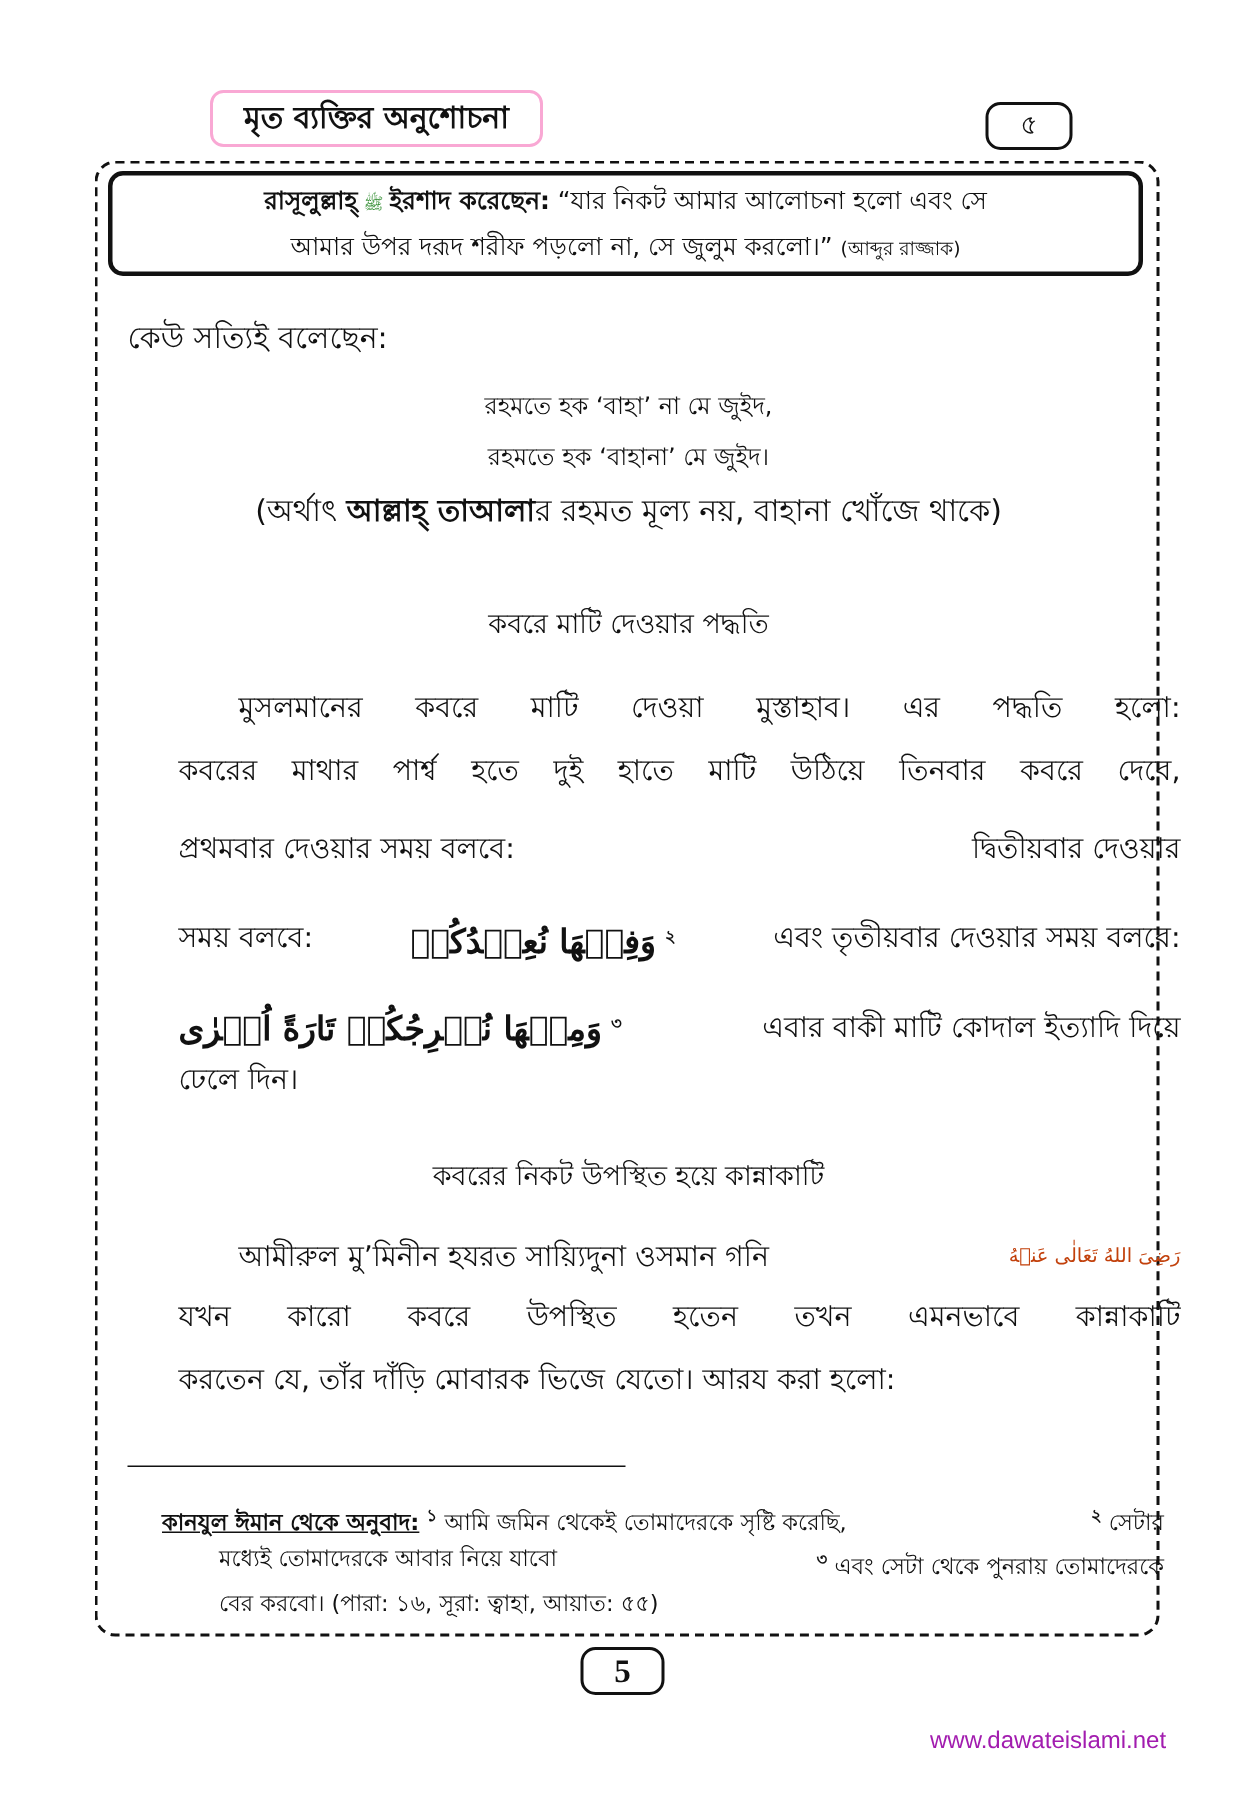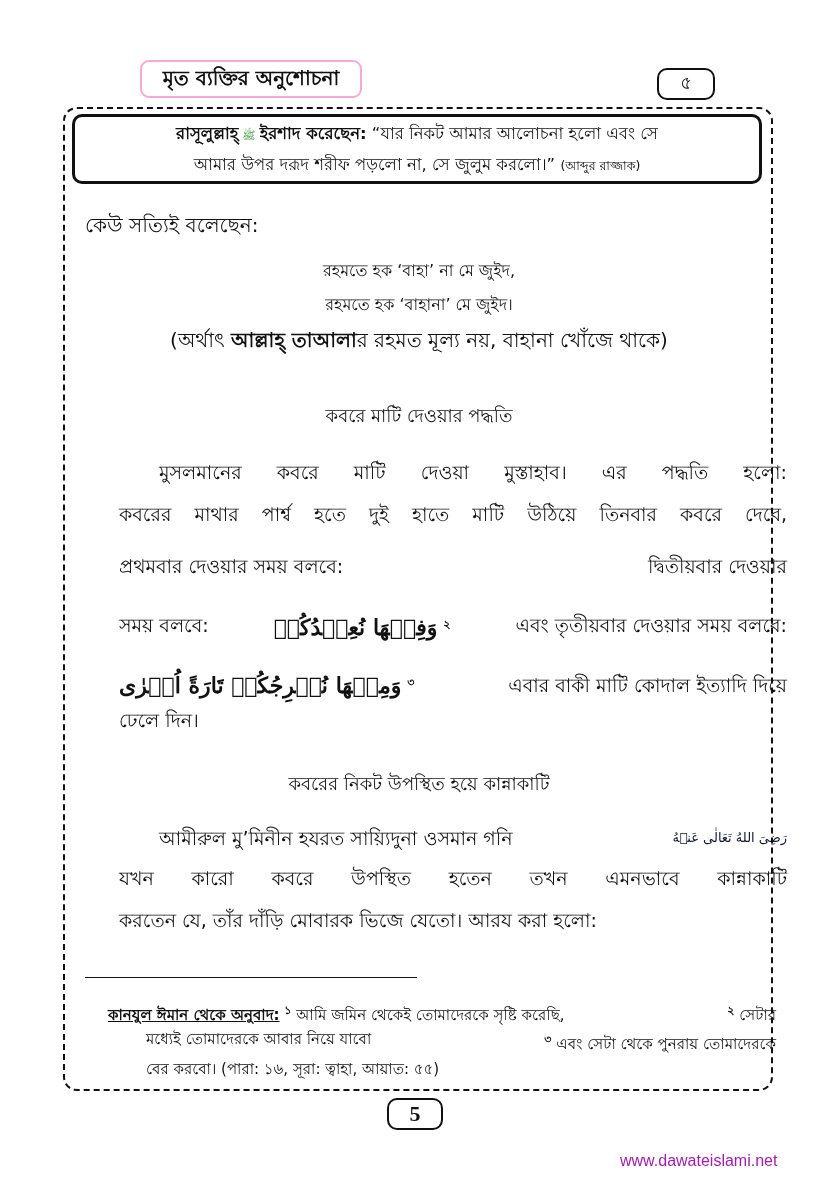--- a/index.html
+++ b/index.html
@@ -7,21 +7,21 @@
          font-family:"DejaVu Sans", "Liberation Sans", sans-serif; color:#111; }
   .abs { position:absolute; }
   .hdr-title { left:140px; top:60px; width:222px; height:38px; border:2px solid #f9a8d4; border-radius:9px;
                display:flex; align-items:center; justify-content:center; font-size:20px; font-weight:bold; box-sizing:border-box; }
   .hdr-num { left:657px; top:68px; width:58px; height:32px; border:2px solid #111; border-radius:10px;
              display:flex; align-items:center; justify-content:center; font-size:18px; box-sizing:border-box; }
   .outer { left:63px; top:107px; width:710px; height:984px; border:2px dashed #111; border-radius:14px; box-sizing:border-box; }
   .quote { left:72px; top:114px; width:690px; height:70px; border:3px solid #111; border-radius:10px; box-sizing:border-box;
            display:flex; flex-direction:column; justify-content:center; font-size:16.5px; line-height:29px; text-align:center; }
   .quote b { font-weight:bold; }
-  .green { color:#0f172a; }
+  .green { color:#c2410c; }
   .saw { font-size:11px; color:#2e8b2e; margin:0 4px; }
   .cite { font-size:12.5px; }
   .p { left:98px; width:668px; font-size:19px; line-height:40px; text-align:justify;margin-left:21px; }
   .lead { font-size:20px; font-weight:normal; left:85px; top:210px; }
   .verse { left:85px; width:668px; text-align:center; font-size:16px; line-height:34px; }
   .paren { left:85px; width:668px; text-align:center; font-size:20px; top:325px; }
   .heading { left:85px; width:668px; text-align:center; font-size:18px; font-weight:normal; }
   .arabic { font-family:"DejaVu Serif", serif; font-weight:bold; font-size:22px; direction:rtl; unicode-bidi:isolate; }
   sup { font-size:11px; font-weight:bold; }
   .rule { left:85px; top:977px; width:332px; height:0; border-top:1.5px solid #111; }

